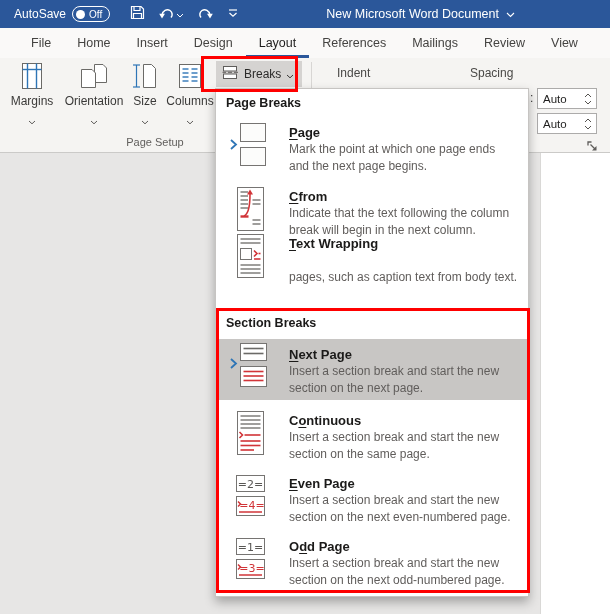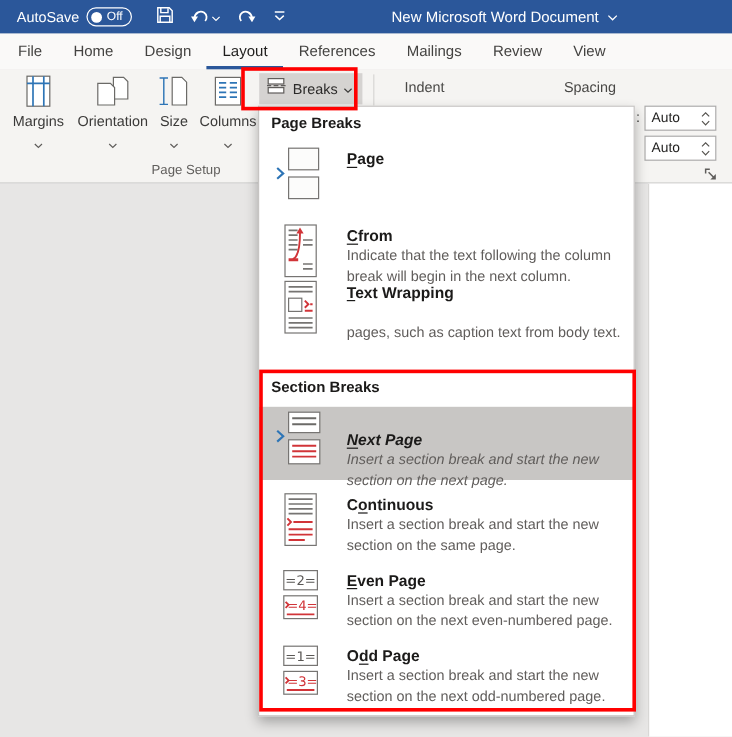--- a/index.html
+++ b/index.html
@@ -5,21 +5,21 @@
   * { margin:0; padding:0; box-sizing:border-box; }
   html,body { width:610px; height:614px; overflow:hidden; }
   body { font-family:"Liberation Sans", sans-serif; position:relative; background:#E7E6E5; }
   .titlebar { position:absolute; left:0; top:0; width:610px; height:28px; background:#2B579A; display:flex; align-items:center; color:#fff; }
   .autosave { display:flex; align-items:center; gap:6px; margin-left:14px; font-size:12px; }
   .pill { display:inline-flex; align-items:center; gap:4px; border:1px solid #fff; border-radius:9px; height:16px; padding:0 7px 0 3px; font-size:10px; cursor:pointer; }
   .knob { width:9px; height:9px; background:#fff; border-radius:50%; display:inline-block; }
   .qat { display:flex; align-items:center; gap:2px; margin-left:14px; }
   .qat-btn { background:transparent; border:none; color:#fff; display:flex; align-items:center; padding:2px 5px; cursor:pointer; }
   .doc-title { position:absolute; right:95px; top:0; height:28px; display:flex; align-items:center; gap:7px; font-size:12.5px; color:#fff; }
-  .tabs { position:absolute; left:0; top:28px; width:610px; height:30px; background:#FAF9F8; display:flex; align-items:stretch; padding-left:2px; }
+  .tabs { position:absolute; left:0; top:28px; width:610px; height:30px; background:#FAF9F8; display:flex; align-items:stretch; padding-left:18px; }
   .tab { font-size:12.5px; color:#444341; padding:0 13px; display:flex; align-items:center; cursor:pointer; }
   .tab.active { color:#1F1E1D; box-shadow:inset 0 -3px 0 #2B579A; }
   .ribbon { position:absolute; left:0; top:58px; width:610px; height:95px; background:#F5F4F2; border-bottom:1px solid #CBCAC8; }
   .big-btn { position:absolute; top:2px; display:flex; flex-direction:column; align-items:center; cursor:pointer; }
   .big-btn .ic { height:32px; display:flex; align-items:center; justify-content:center; }
   .big-btn .lbl { font-size:12px; color:#3B3A39; margin-top:2px; white-space:nowrap; }
   .big-btn .chev { margin-top:3px; }
   .group-label { position:absolute; top:78px; left:0; width:310px; text-align:center; font-size:11px; color:#605E5C; }
   .breaks-btn { position:absolute; left:216px; top:3px; width:86px; height:26px; background:#D5D3D1; display:flex; align-items:center; gap:5px; padding:0 6px; cursor:pointer; }
   .breaks-btn .lbl { font-size:12px; color:#2B2A29; }
@@ -89,20 +89,21 @@
     <span>New Microsoft Word Document</span>
     <span><svg width="9" height="6" viewBox="0 0 9 6">
           <polyline points="1,1 4.5,4.5 8,1" fill="none" stroke="#fff" stroke-width="1.1"></polyline>
         </svg></span>
   </div>
 </div>
 
 <div class="tabs">
   <div class="tab">File</div>
   <div class="tab">Home</div>
+  <div class="tab">Insert</div>
   <div class="tab">Design</div>
   <div class="tab active">Layout</div>
   <div class="tab">References</div>
   <div class="tab">Mailings</div>
   <div class="tab">Review</div>
   <div class="tab">View</div>
 </div>
 
 <div class="ribbon">
   <div class="big-btn" style="left:4px; width:56px;">
@@ -221,20 +222,21 @@
   <div class="m-header" style="top:7px;">Page Breaks</div>
 
   <div class="m-item" style="top:30px;">
     <span class="m-ic"><svg width="40" height="48" viewBox="0 0 40 48">
           <path d="M1 19 L6 23.5 L1 28" fill="none" stroke="#2E75B6" stroke-width="1.8"></path>
           <rect x="10.5" y="2.5" width="25" height="18" fill="#FCFCFB" stroke="#767472"></rect>
           <rect x="10.5" y="26.5" width="25" height="18" fill="#FCFCFB" stroke="#767472"></rect>
         </svg></span>
     <div class="m-text">
       <div class="m-label"><span></span><span class="accel">P</span><span>age</span></div>
+      <div class="m-desc"><span>Mark the point at which one page ends</span><br><span>and the next page begins.</span></div>
     </div>
   </div>
 
   <div class="m-item" style="top:94px;">
     <span class="m-ic"><svg width="40" height="48" viewBox="0 0 40 48">
           <rect x="7.5" y="2.5" width="26" height="43" fill="#fff" stroke="#767472"></rect>
           <g stroke="#767472" stroke-width="1.4">
             <line x1="10.5" y1="7" x2="18" y2="7"></line>
             <line x1="10.5" y1="11" x2="18" y2="11"></line>
             <line x1="10.5" y1="15" x2="18" y2="15"></line>
@@ -286,21 +288,21 @@
             <line x1="13.5" y1="7.5" x2="33.5" y2="7.5"></line>
             <line x1="13.5" y1="12.5" x2="33.5" y2="12.5"></line>
           </g>
           <rect x="10.5" y="25.5" width="26" height="20" fill="#fff" stroke="#767472"></rect>
           <g stroke="#D13438" stroke-width="1.6">
             <line x1="13.5" y1="30.5" x2="33.5" y2="30.5"></line>
             <line x1="13.5" y1="35" x2="33.5" y2="35"></line>
             <line x1="13.5" y1="39.5" x2="33.5" y2="39.5"></line>
           </g>
         </svg></span>
-    <div class="m-text" style="padding-top:20px;font-style:italic;">
+    <div class="m-text" style="padding-top:8px;">
       <div class="m-label"><span></span><span class="accel">N</span><span>ext Page</span></div>
       <div class="m-desc"><span>Insert a section break and start the new</span><br><span>section on the next page.</span></div>
     </div>
   </div>
 
   <div class="m-item" style="top:318px;">
     <span class="m-ic"><svg width="40" height="48" viewBox="0 0 40 48">
           <rect x="7.5" y="2.5" width="26" height="43" fill="#fff" stroke="#767472"></rect>
           <g stroke="#767472" stroke-width="1.4">
             <line x1="10.5" y1="7" x2="30.5" y2="7"></line>

